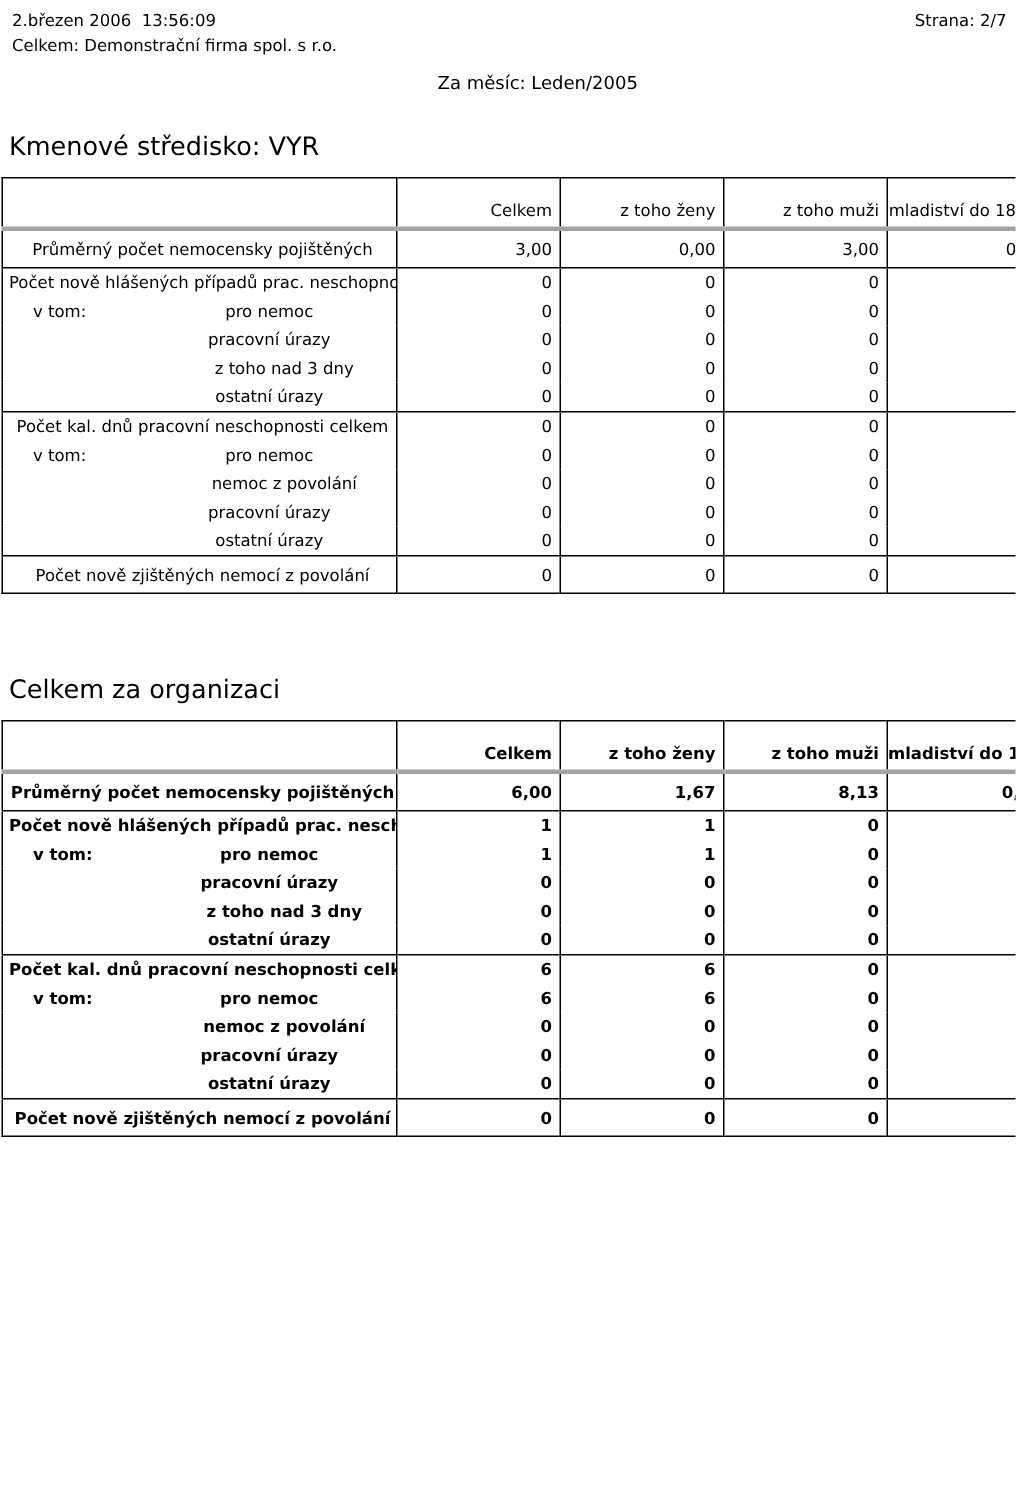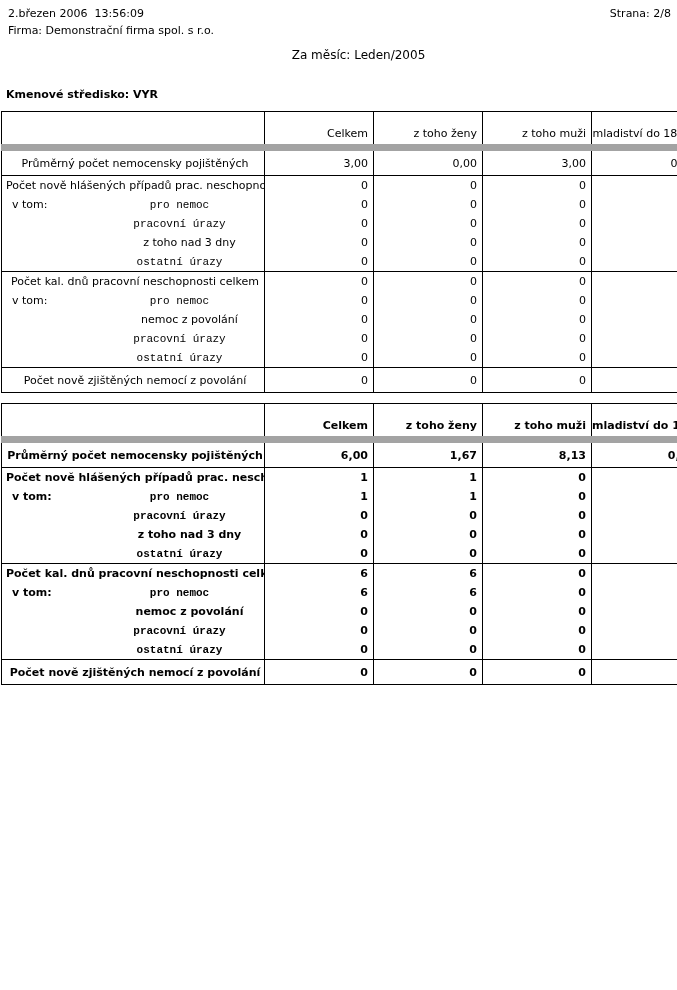--- a/index.html
+++ b/index.html
@@ -36,42 +36,42 @@
     font-weight: bold;
     margin: 16px 0 0 0;
   }
   .report-subtitle {
     text-align: center;
     font-size: 12px;
     margin-top: 11px;
     margin-left: 40px;
   }
   .section-heading {
-    font-size: 11px;
-    font-weight: bold;
+    font-size: 17px;
+    font-weight: normal;
     margin: 26px 0 0 6px;
   }
   .section-heading.second {
     margin-top: 54px;
   }
   table.report {
     border-collapse: collapse;
     table-layout: fixed;
     width: 675px;
     margin: 10px 0 0 1px;
     border: 1px solid #000000;
   }
   table.report th, table.report td {
     font-size: 11px;
     white-space: nowrap;
     overflow: hidden;
     padding: 0;
   }
   table.report thead th {
-    border-bottom: 7px solid #a3a3a3;
+    border-bottom: 3px solid #a3a3a3;
     height: 28px;
     vertical-align: bottom;
     padding-bottom: 4px;
     font-weight: normal;
   }
   table.report th.lbl { width: 262px; }
   table.report th.num, table.report td.num {
     width: 103px;
     border-left: 1px solid #000000;
     text-align: right;
@@ -81,36 +81,36 @@
     height: 19px;
     vertical-align: middle;
   }
   table.report tbody tr.tall td { height: 24px; }
   table.report tbody tr.group-start td { border-top: 1px solid #000000; }
   table.report td.lbl {
     position: relative;
     padding-left: 4px;
     text-align: center;
   }
-  table.report td.lbl .prefix { position: absolute; left: 10px; }
-  table.report td.lbl.ind1 .lab { margin-left: 89px; display: inline-block; font-family: Liberation Mono, monospace; }
+  table.report td.lbl .prefix { position: absolute; left: 20px; }
+  table.report td.lbl.ind1 .lab { margin-left: 89px; display: inline-block; }
   table.report td.lbl.ind2 .lab { margin-left: 109px; display: inline-block; }
   table.report.bold th, table.report.bold td { font-weight: bold; }
 </style>
 </head>
 <body>
 
 <div class="page">
 
   <div class="top-bar">
     <span>2.březen 2006  13:56:09</span>
-    <span>Strana: 2/8</span>
+    <span>Strana: 2/7</span>
   </div>
 
-  <div class="company-line">Firma: Demonstrační firma spol. s r.o.</div>
+  <div class="company-line">Celkem: Demonstrační firma spol. s r.o.</div>
 
   <div class="report-subtitle">Za měsíc: Leden/2005</div>
 
   <div class="section-heading">Kmenové středisko: VYR</div>
   <table class="report">
     <thead>
         <tr>
           <th class="lbl"></th>
           <th class="num">Celkem</th>
           <th class="num">z toho ženy</th>
@@ -199,20 +199,21 @@
         <tr class="group-start tall">
           <td class="lbl ind0"><span class="lab">Počet nově zjištěných nemocí z povolání</span></td>
           <td class="num">0</td>
           <td class="num">0</td>
           <td class="num">0</td>
           <td class="num">0</td>
         </tr>
       </tbody>
   </table>
 
+  <div class="section-heading second">Celkem za organizaci</div>
   <table class="report bold">
     <thead>
         <tr>
           <th class="lbl"></th>
           <th class="num">Celkem</th>
           <th class="num">z toho ženy</th>
           <th class="num">z toho muži</th>
           <th class="num">mladiství do 18 let</th>
         </tr>
       </thead>

